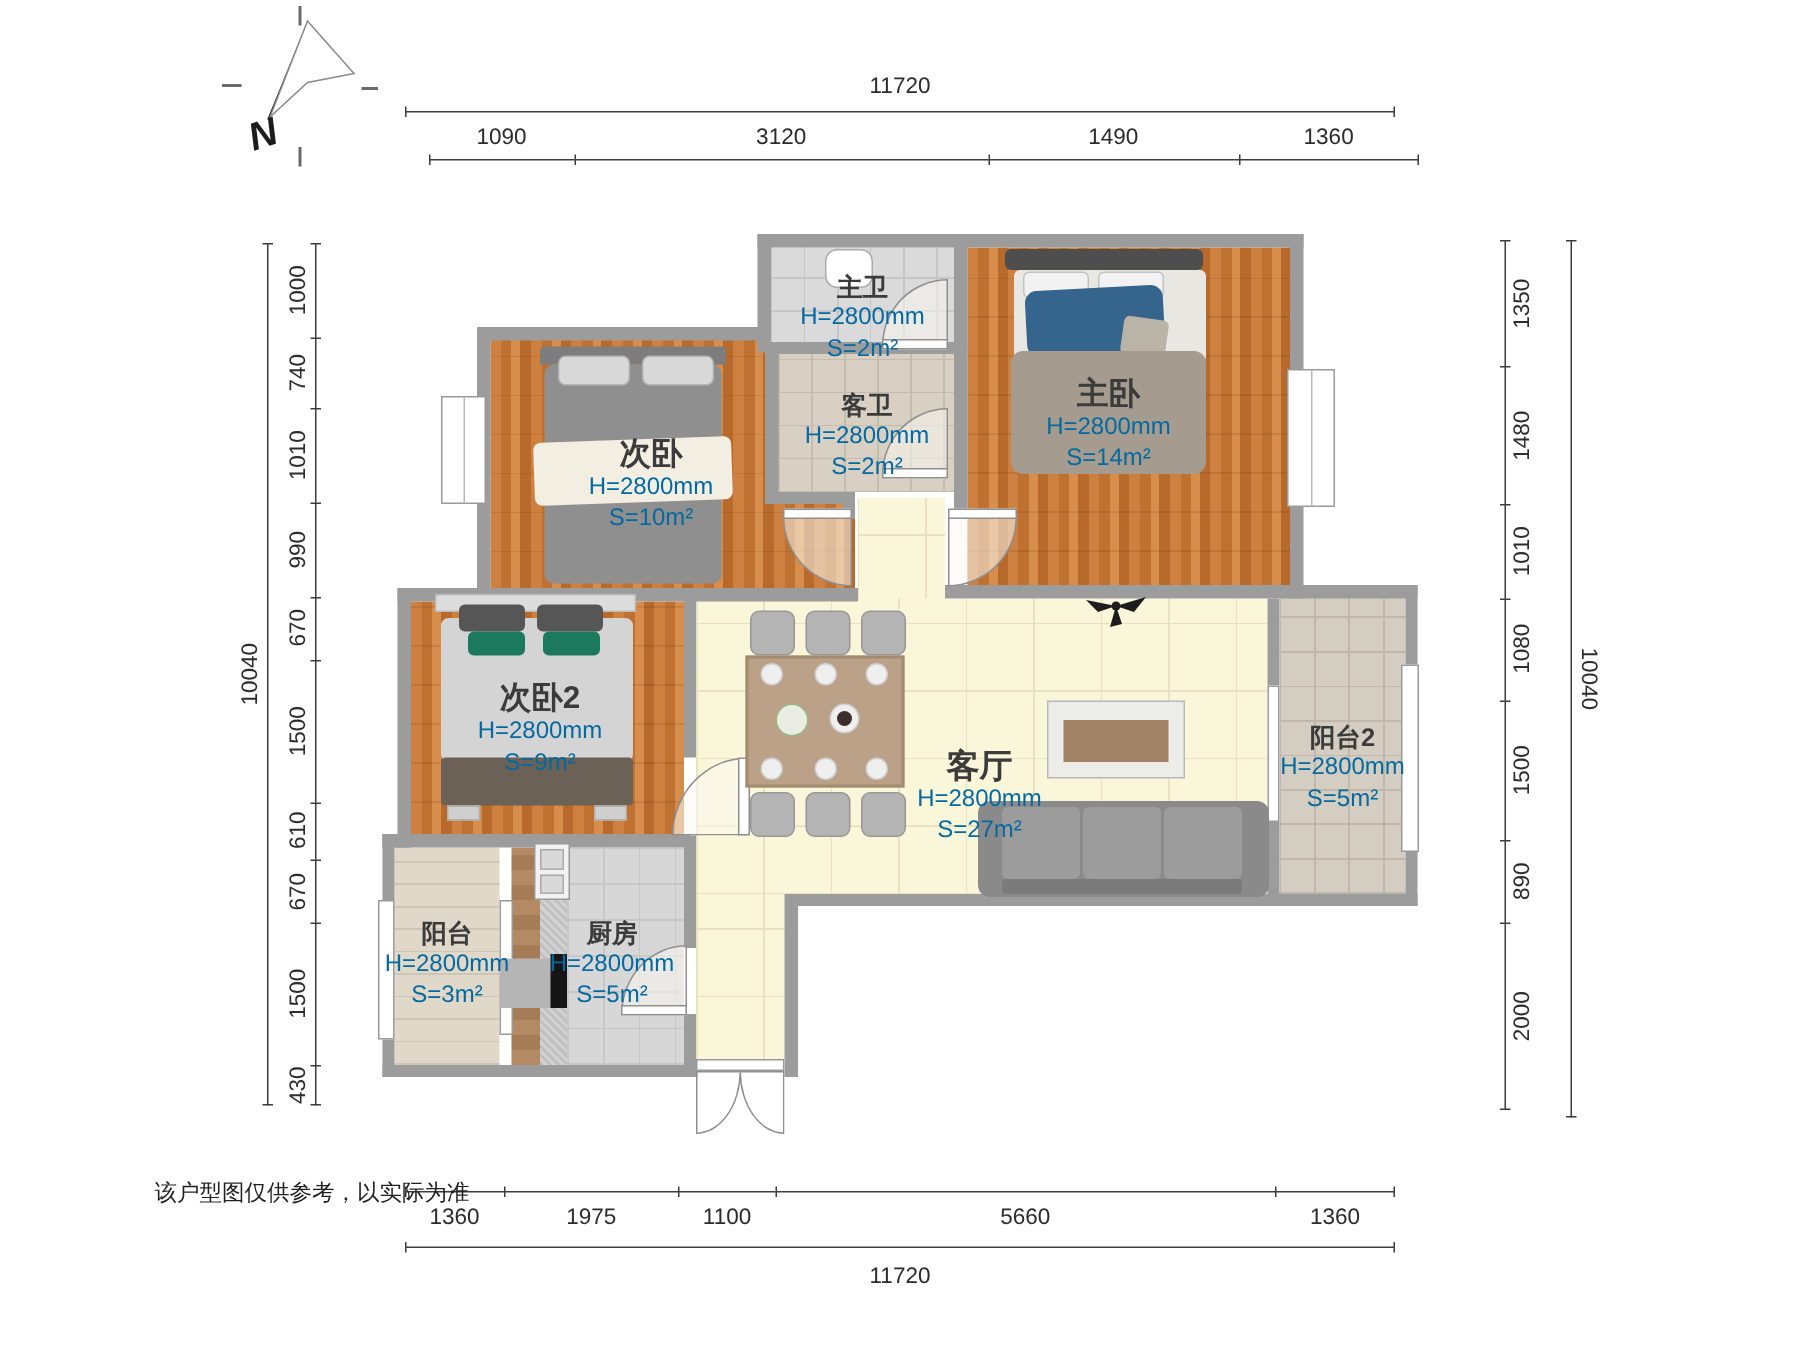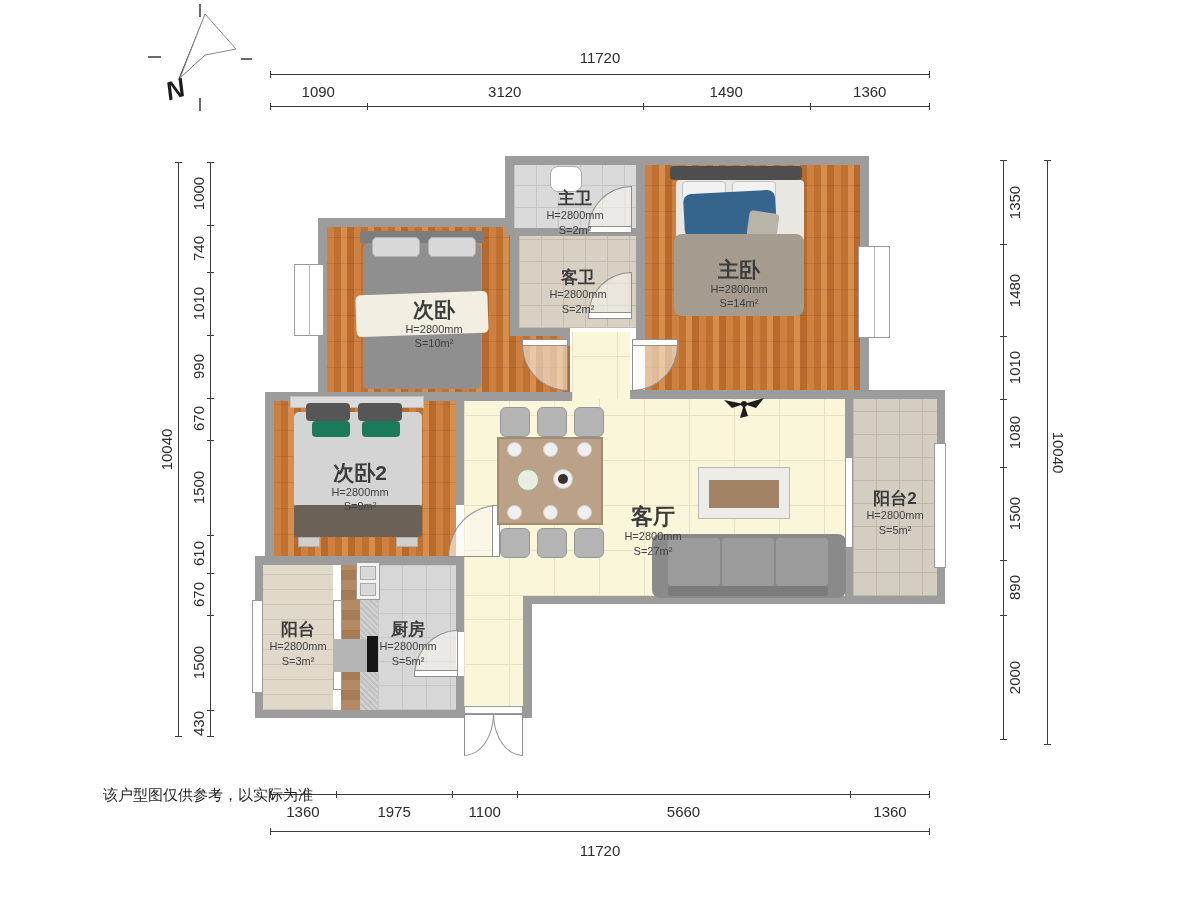--- a/index.html
+++ b/index.html
@@ -57,21 +57,21 @@
   .win .mull{position:absolute;left:50%;top:0;bottom:0;width:1px;background:#b9b9b9;}
   .arc{position:absolute;background:rgba(250,248,240,0.55);border:1px solid #8f8f8f;box-sizing:border-box;}
   .leaf{position:absolute;background:#fdfdfd;border:1px solid #8f8f8f;box-sizing:border-box;}
   
   .furn{position:absolute;box-sizing:border-box;}
   
   .room-label{position:absolute;display:flex;flex-direction:column;align-items:center;justify-content:center;
               text-align:center;color:#3b3b3b;pointer-events:none;}
   .room-label .nm{font-weight:bold;line-height:1.15;}
   .nm-lg{font-size:21px;} .nm-xl{font-size:22px;} .nm-sm{font-size:17px;}
-  .room-label .sub{font-size:11px;color:#404040;line-height:1.3;}
+  .room-label .sub{font-size:16px;color:#0369a1;line-height:1.3;}
   .disclaimer{position:absolute;font-size:15px;color:#1f1f1f;}
 </style>
 </head>
 <body>
 
 <div class="canvas">
 
   <svg class="abs" style="left:148px;top:2px;width:104px;height:110px" viewBox="0 0 104 110">
     <line x1="52" y1="2" x2="52" y2="15" stroke="#6a6a6a" stroke-width="2"></line>
     <line x1="52" y1="96" x2="52" y2="109" stroke="#6a6a6a" stroke-width="2"></line>
@@ -80,21 +80,21 @@
     <polygon points="57,12 30,78 57,53" fill="#1c1c1c"></polygon>
     <polygon points="57,12 88,47 57,53 32,76" fill="#ffffff" stroke="#8a8a8a" stroke-width="1"></polygon>
     <text x="18" y="96" font-size="26" font-weight="bold" font-style="italic" transform="rotate(-18 28 88)" fill="#1c1c1c">N</text>
   </svg>
 
   <div class="dim dim-h" style="left:270px;top:50px;width:660px;height:28px">
     <div class="seg" style="flex-grow:1">
         <span>11720</span>
       </div>
   </div>
-  <div class="dim dim-h" style="left:270px;top:84px;width:660px;height:26px">
+  <div class="dim dim-h" style="left:286px;top:84px;width:660px;height:26px">
     <div class="seg" style="flex-grow:1090">
         <span>1090</span>
       </div>
     <div class="seg" style="flex-grow:3120">
         <span>3120</span>
       </div>
     <div class="seg" style="flex-grow:1880">
         <span>1490</span>
       </div>
     <div class="seg" style="flex-grow:1360">

